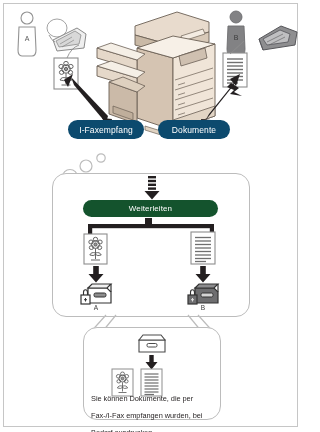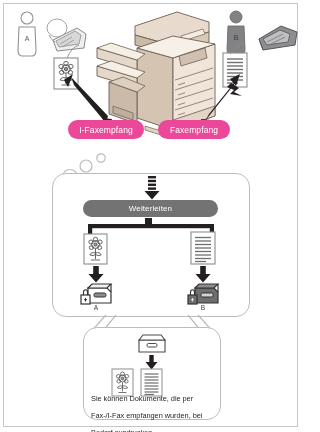--- a/index.html
+++ b/index.html
@@ -12,25 +12,25 @@
     position:absolute;left:3px;top:3px;width:295px;height:424px;
     border:1px solid #c6c6c6;background:#ffffff;box-sizing:border-box;
   }
   .stage{position:absolute;left:0;top:0;width:303px;height:432px;}
   .abs{position:absolute;}
   svg{display:block;overflow:visible;}
 
   
   .pill{
     position:absolute;display:flex;align-items:center;justify-content:center;
-    background:#ec4899;color:#ffffff;border-radius:11px;
+    background:#0c4a6e;color:#ffffff;border-radius:11px;
     font-size:8.5px;letter-spacing:.1px;white-space:nowrap;
     box-sizing:border-box;
   }
-  .pill.forward{background:#737373;border-radius:9px;font-size:8px;}
+  .pill.forward{background:#14532d;border-radius:9px;font-size:8px;}
 
   
   .roundbox{
     position:absolute;border:1.2px solid #bcbcbc;border-radius:14px;
     background:#ffffff;box-sizing:border-box;
   }
 
   .cap-text{
     position:absolute;color:#231f20;font-size:7.4px;line-height:17px;
     white-space:pre-line;letter-spacing:-0.05px;
@@ -179,21 +179,21 @@
   <div class="abs" style="left:200px;top:74px;">
     <svg width="46" height="56" viewBox="0 0 46 56">
       <path d="M38 4 L33 12 L5 47 L9 40 Z" fill="#231f20"></path>
       <path d="M40 0 L30 5 L36 12 Z" fill="#231f20"></path>
       <path d="M31 9 L39 14 L34 18 L42 22 L30 20 L34 16 L27 13 Z" fill="#231f20"></path>
       <path d="M3 56 L1 45 L11 46 Z" fill="#231f20"></path>
     </svg>
   </div>
 
   <div class="pill" style="left:68px;top:120px;width:76px;height:19px;">I-Faxempfang</div>
-  <div class="pill" style="left:158px;top:120px;width:72px;height:19px;">Faxempfang</div>
+  <div class="pill" style="left:158px;top:120px;width:72px;height:19px;">Dokumente</div>
 
   <div class="abs" style="left:58px;top:152px;">
     <svg width="62" height="34" viewBox="0 0 62 34">
       <circle cx="12" cy="25" r="7.5" fill="#ffffff" stroke="#bcbcbc" stroke-width="1.2"></circle>
       <circle cx="28" cy="14" r="6" fill="#ffffff" stroke="#bcbcbc" stroke-width="1.2"></circle>
       <circle cx="43" cy="6" r="4.2" fill="#ffffff" stroke="#bcbcbc" stroke-width="1.2"></circle>
     </svg>
   </div>
 
   <div class="roundbox" style="left:52px;top:173px;width:198px;height:144px;"></div>

